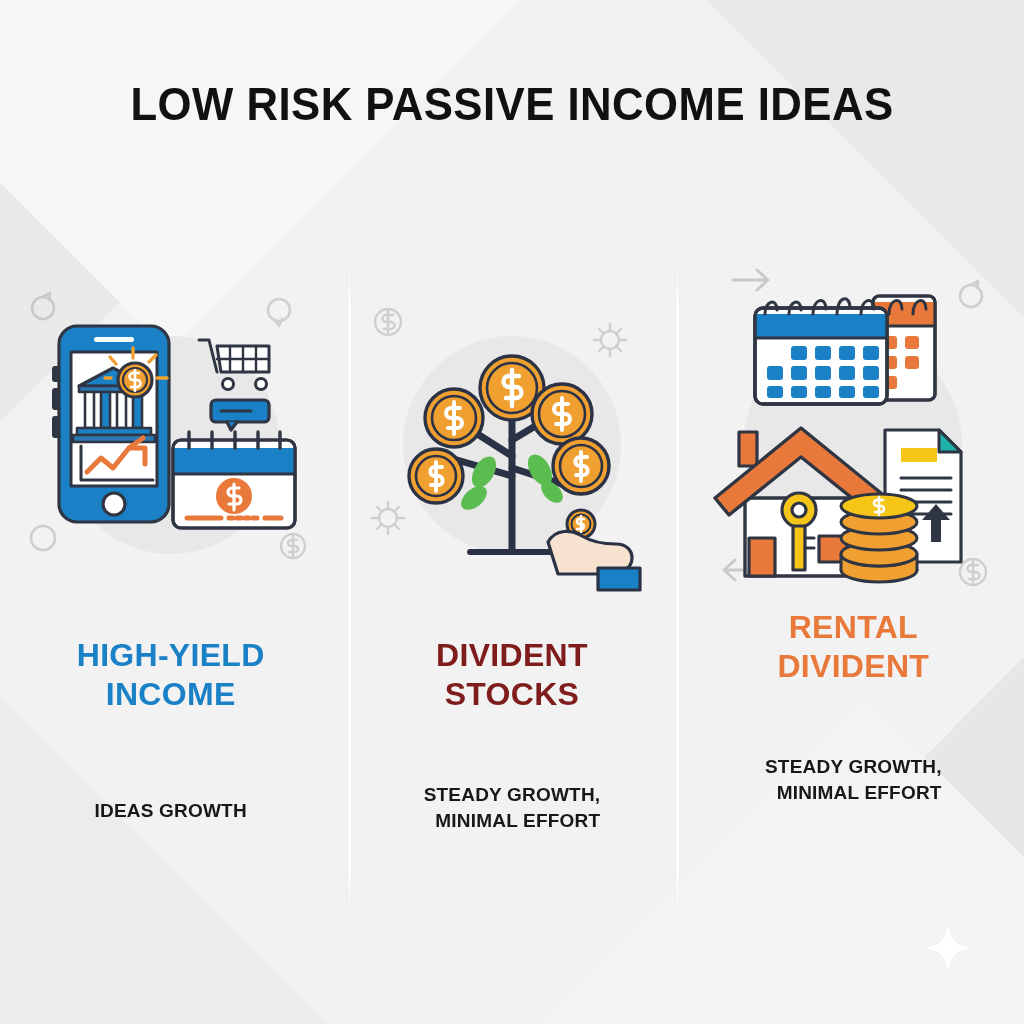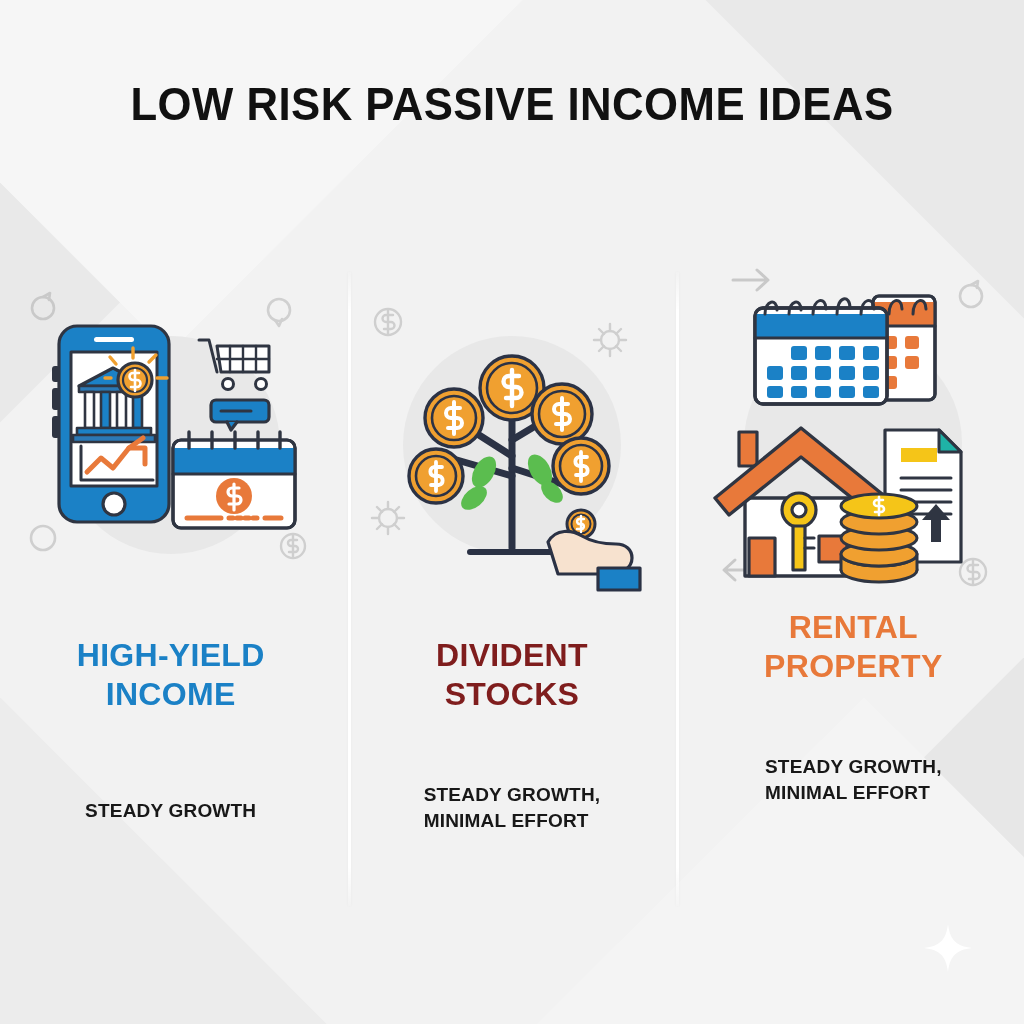--- a/index.html
+++ b/index.html
@@ -86,21 +86,21 @@
     text-align:center;
     font-size:32px;line-height:39px;font-weight:bold;
     letter-spacing:0.3px;
     margin-top:26px;
   }
   .label.c1{color:#1b81c6;}
   .label.c2{color:#7f1d1d;}
   .label.c3{color:#e8793a;}
 
   .caption{
-    text-align:left;
+    text-align:right;
     font-size:19px;line-height:26px;font-weight:bold;
     color:#181818;letter-spacing:0.2px;
     margin-top:84px;
     white-space:pre-line;
   }
   .caption.tall{margin-top:68px;}
 </style>
 </head>
 <body>
 
@@ -200,21 +200,21 @@
                 <path d="M60 166 v34 h72" stroke="#2f3542" stroke-width="3"></path>
                 <path d="M66 192 l14 -14 l12 10 l16 -20 l14 -10" stroke="#e8793a" stroke-width="5" fill="none"></path>
                 <path d="M108 168 h16 v16" stroke="#e8793a" stroke-width="5" fill="none"></path>
               </g>
             </g>
           </g>
         </svg>
       </div>
       <div class="label c1" style="white-space:pre-line">HIGH-YIELD
 INCOME</div>
-      <div class="caption">STEADY GROWTH</div>
+      <div class="caption">IDEAS GROWTH</div>
     </div>
 
     <div class="col">
       <div class="art-wrap">
         <div class="art-blob"></div>
         <svg class="art-svg" width="300" height="330" viewBox="0 0 300 330">
           <g fill="none" stroke-linecap="round" stroke-linejoin="round">
 
             <g stroke="#cfcfcf" stroke-width="2.4">
               <circle cx="26" cy="42" r="13"></circle>
@@ -391,19 +391,19 @@
               <ellipse cx="176" cy="302" rx="38" ry="12"></ellipse>
               <ellipse cx="176" cy="286" rx="38" ry="12"></ellipse>
               <ellipse cx="176" cy="270" rx="38" ry="12"></ellipse>
               <ellipse cx="176" cy="254" rx="38" ry="12" fill="#f5c518"></ellipse>
               <path d="M180 248 h-6 a3 3 0 0 0 0 6 h4 a3 3 0 0 1 0 6 h-6 M176 245 v18" stroke="#ffffff" stroke-width="2.6" fill="none"></path>
             </g>
           </g>
         </svg>
       </div>
       <div class="label c3" style="white-space:pre-line">RENTAL
-PROPERTY</div>
+DIVIDENT</div>
       <div class="caption tall">STEADY GROWTH,
 MINIMAL EFFORT</div>
     </div>
 
   </div>
 </div>
 
 </body></html>

